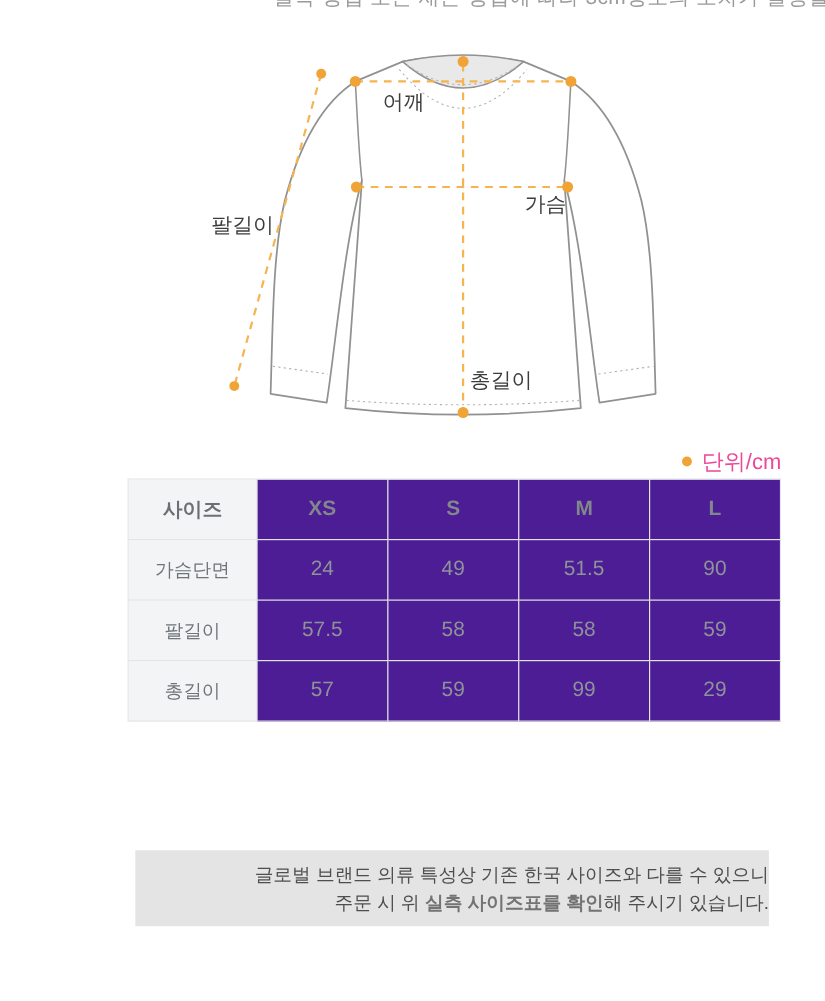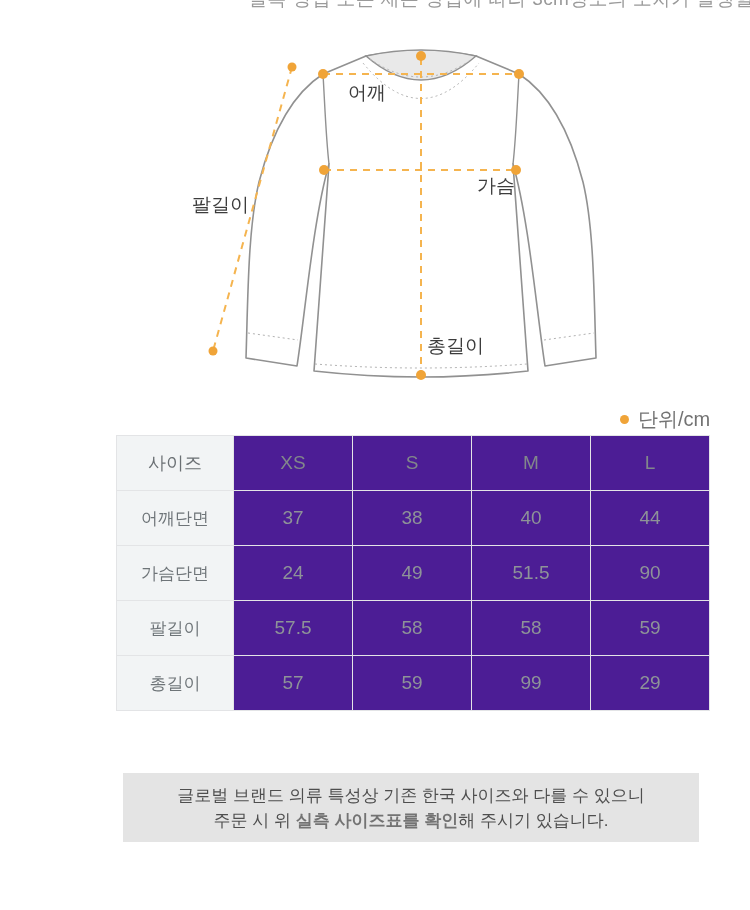--- a/index.html
+++ b/index.html
@@ -12,38 +12,38 @@
   .top-note{position:absolute;top:0;left:0;width:750px;height:12px;overflow:hidden;}
   .top-note .inner{
     position:absolute;top:-14px;left:212px;white-space:nowrap;
     font-size:19px;line-height:25px;color:#9a9a9a;letter-spacing:.3px;
   }
   
   .diagram{position:absolute;top:40px;left:0;width:750px;height:345px;}
   
   .units{position:absolute;top:406px;left:584px;display:flex;align-items:center;gap:9px;}
   .units .dot{width:9px;height:9px;border-radius:50%;background:#F0A438;}
-  .units .txt{font-size:20px;color:#737373;text-align:right;}
+  .units .txt{font-size:20px;color:#ec4899;text-align:right;}
   
   .size-table{
     position:absolute;top:435px;left:80px;border-collapse:collapse;table-layout:fixed;
     width:593px;
   }
   .size-table td{
     border:1px solid #e3e4e6;text-align:center;vertical-align:middle;
     height:54px;padding:0;background:#4c1d95;
   }
   .size-table td.rowlab{background:#f2f4f5;font-size:17px;color:#6e7478;}
   .size-table td.val{font-size:19px;color:#8e9398;}
-  .size-table tr.hdr td{font-size:19px;color:#82878b;}
+  .size-table tr.hdr td{font-size:19px;color:#82878b;font-weight:bold;}
   .size-table tr.hdr td.rowlab{font-size:18px;color:#6b7074;}
   
   .notice{
     position:absolute;top:773px;left:87px;width:576px;height:69px;background:#e4e4e4;
-    display:flex;flex-direction:column;justify-content:center;align-items:center;
+    display:flex;flex-direction:column;justify-content:center;align-items:flex-end;
     font-size:17px;line-height:25px;color:#4e4e4e;text-align:center;
   }
   .notice b{color:#737373;}
   svg text{font-family:"Liberation Sans","DejaVu Sans",sans-serif;}
 </style>
 </head>
 <body>
 
 <div class="screen">
 
@@ -118,27 +118,20 @@
     </colgroup>
     <tbody>
         <tr class="hdr">
       <td class="rowlab">사이즈</td>
       <td>XS</td>
       <td>S</td>
       <td>M</td>
       <td>L</td>
     </tr>
     <tr>
-      <td class="rowlab">어깨단면</td>
-      <td class="val">37</td>
-      <td class="val">38</td>
-      <td class="val">40</td>
-      <td class="val">44</td>
-    </tr>
-    <tr>
       <td class="rowlab">가슴단면</td>
       <td class="val">24</td>
       <td class="val">49</td>
       <td class="val">51.5</td>
       <td class="val">90</td>
     </tr>
     <tr>
       <td class="rowlab">팔길이</td>
       <td class="val">57.5</td>
       <td class="val">58</td>

